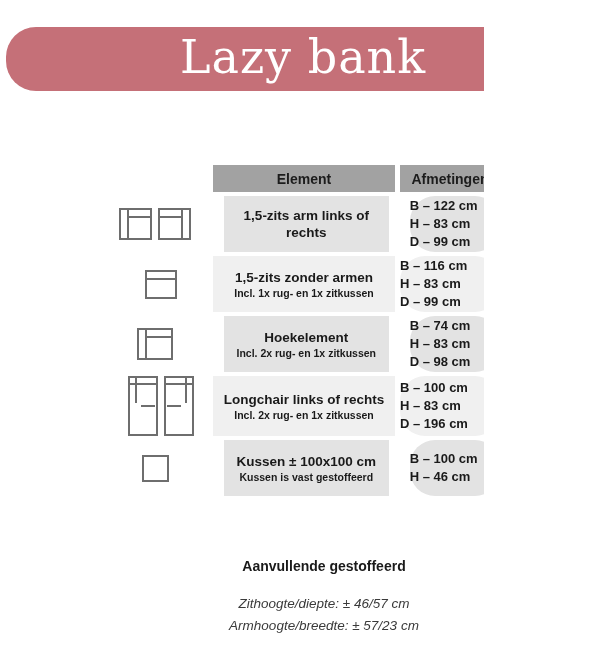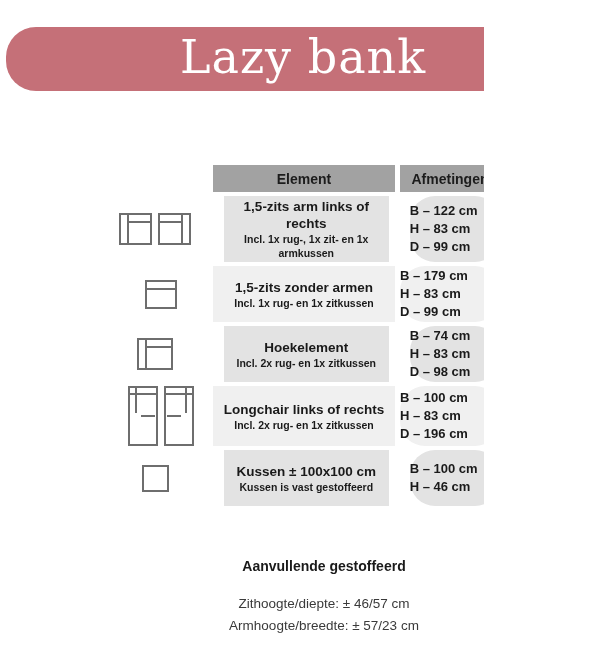--- a/index.html
+++ b/index.html
@@ -77,21 +77,21 @@
   .icon-cell svg { stroke: #6e6e6e; stroke-width: 2; fill: none; }
 
   
   .footer {
     position: absolute;
     left: 150px; top: 558px;
     width: 348px;
     text-align: center;
   }
   .f-head { font-size: 14px; font-weight: 700; color: #1a1a1a; }
-  .f-lines { margin-top: 19px; }
+  .f-lines { margin-top: 19px; font-style: italic; }
   .f-line { font-size: 13.5px; color: #3a3a3a; line-height: 22px; white-space: nowrap; }
 </style>
 </head>
 <body>
 
 <div class="page">
 
   <div class="banner">
     <span class="banner-title">Lazy bank</span>
   </div>
@@ -109,42 +109,41 @@
           <rect x="1" y="1" width="31" height="30"></rect>
           <line x1="9" y1="1" x2="9" y2="31"></line>
           <line x1="9" y1="9" x2="32" y2="9"></line>
           <rect x="40" y="1" width="31" height="30"></rect>
           <line x1="63" y1="1" x2="63" y2="31"></line>
           <line x1="40" y1="9" x2="63" y2="9"></line>
         </svg>
       </div>
       <div class="el-cell">
         <div class="row-title">1,5-zits arm links of rechts</div>
-        <div class="row-subtitle">Incl. 1x rug-, 1x zit- en 1x armkussen</div>
       </div>
       <div class="dim-cell">
         <div class="dim-line">B – 122 cm</div>
         <div class="dim-line">H – 83 cm</div>
         <div class="dim-line">D – 99 cm</div>
       </div>
     </div>
 
     <div class="trow shade-b">
       <div class="icon-cell">
         <svg width="32" height="29" viewBox="0 0 32 29">
           <rect x="1" y="1" width="30" height="27"></rect>
           <line x1="1" y1="9" x2="31" y2="9"></line>
         </svg>
       </div>
       <div class="el-cell">
         <div class="row-title">1,5-zits zonder armen</div>
         <div class="row-subtitle">Incl. 1x rug- en 1x zitkussen</div>
       </div>
       <div class="dim-cell">
-        <div class="dim-line">B – 179 cm</div>
+        <div class="dim-line">B – 116 cm</div>
         <div class="dim-line">H – 83 cm</div>
         <div class="dim-line">D – 99 cm</div>
       </div>
     </div>
 
     <div class="trow shade-a">
       <div class="icon-cell">
         <svg width="36" height="32" viewBox="0 0 36 32">
           <rect x="1" y="1" width="34" height="30"></rect>
           <line x1="9" y1="1" x2="9" y2="31"></line>

